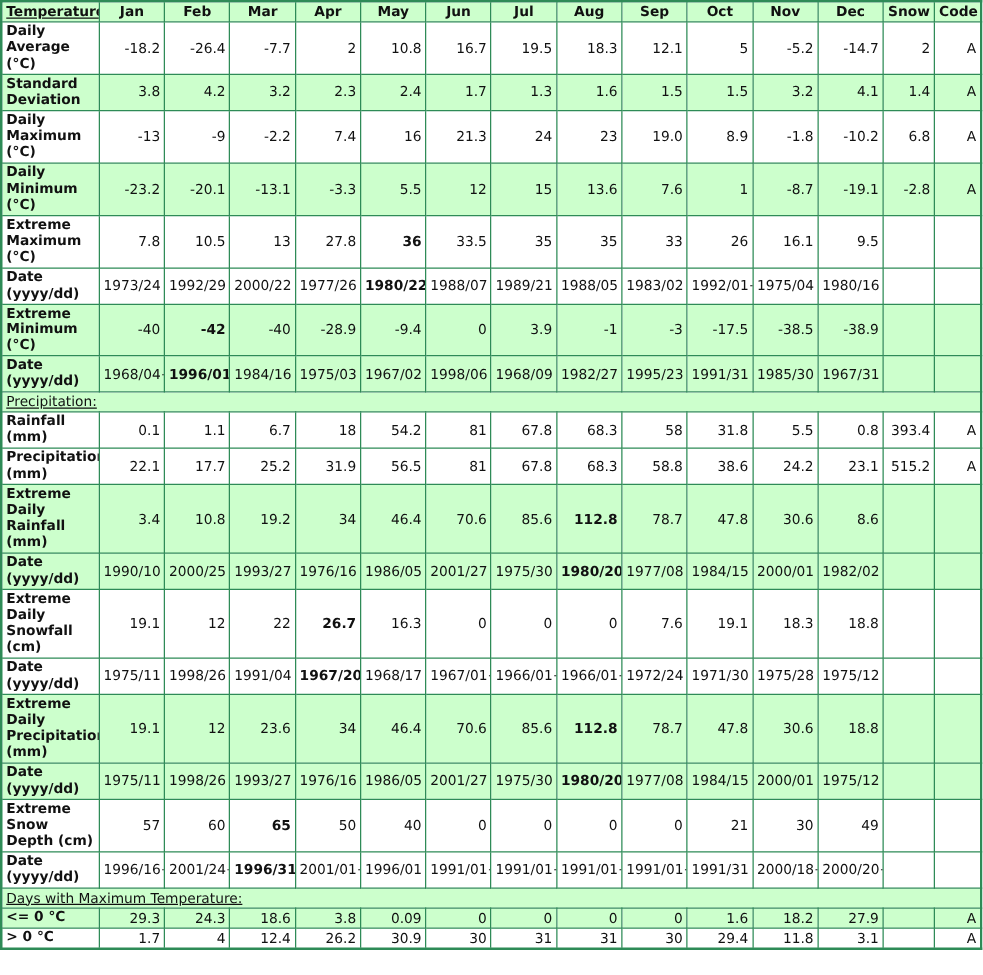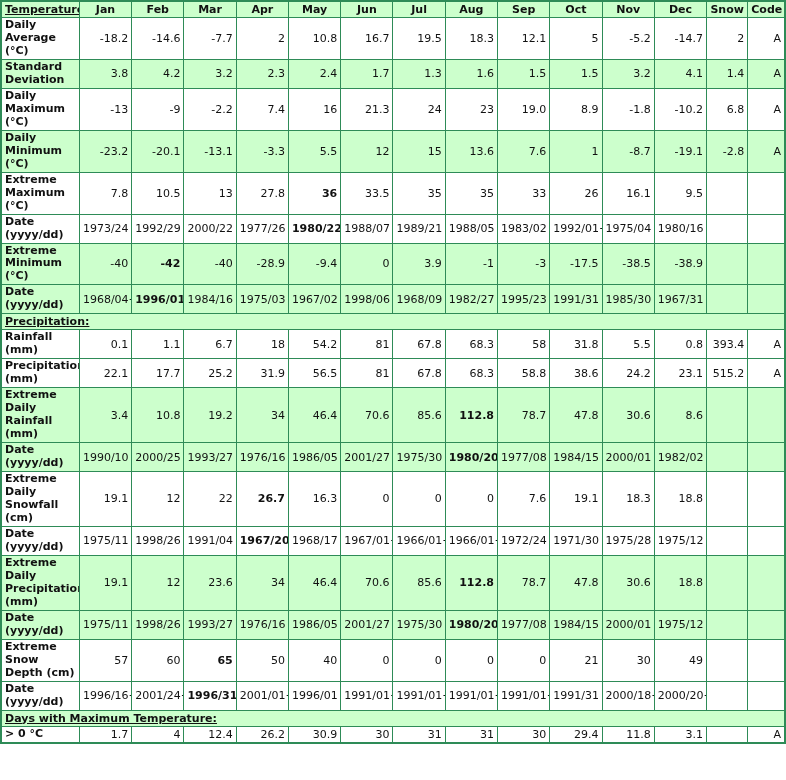--- a/index.html
+++ b/index.html
@@ -38,21 +38,21 @@
   tr.header-row td.rowlabel-head {
     text-align: left;
     color: #800040;
     text-decoration: underline;
     padding-left: 4px;
   }
   
   tr.section-row td {
     background: #ccffcc;
     color: #800040;
-    font-weight: bold;
+    font-weight: normal;
     text-align: left;
     text-decoration: underline;
     padding: 3px 4px;
     border-top: 2px solid #2e8b57;
   }
   
   td.rowlabel {
     color: #0000cc;
     font-weight: bold;
     text-align: left;
@@ -108,21 +108,21 @@
         <td>Sep</td>
         <td>Oct</td>
         <td>Nov</td>
         <td>Dec</td>
         <td>Snow</td>
         <td>Code</td>
       </tr>
       <tr class="white">
         <td class="rowlabel">Daily Average (°C)</td>
         <td class="datacell">-18.2</td>
-        <td class="datacell">-14.6</td>
+        <td class="datacell">-26.4</td>
         <td class="datacell">-7.7</td>
         <td class="datacell">2</td>
         <td class="datacell">10.8</td>
         <td class="datacell">16.7</td>
         <td class="datacell">19.5</td>
         <td class="datacell">18.3</td>
         <td class="datacell">12.1</td>
         <td class="datacell">5</td>
         <td class="datacell">-5.2</td>
         <td class="datacell">-14.7</td>
@@ -417,20 +417,37 @@
         <td class="datacell">1991/01+</td>
         <td class="datacell">1991/31</td>
         <td class="datacell">2000/18+</td>
         <td class="datacell">2000/20+</td>
         <td class="datacell"></td>
         <td class="datacell"></td>
       </tr>
       <tr class="section-row">
         <td colspan="15">Days with Maximum Temperature:</td>
       </tr>
+      <tr class="green">
+        <td class="rowlabel">&lt;= 0 °C</td>
+        <td class="datacell">29.3</td>
+        <td class="datacell">24.3</td>
+        <td class="datacell">18.6</td>
+        <td class="datacell">3.8</td>
+        <td class="datacell">0.09</td>
+        <td class="datacell">0</td>
+        <td class="datacell">0</td>
+        <td class="datacell">0</td>
+        <td class="datacell">0</td>
+        <td class="datacell">1.6</td>
+        <td class="datacell">18.2</td>
+        <td class="datacell">27.9</td>
+        <td class="datacell"></td>
+        <td class="datacell">A</td>
+      </tr>
       <tr class="white">
         <td class="rowlabel">&gt; 0 °C</td>
         <td class="datacell">1.7</td>
         <td class="datacell">4</td>
         <td class="datacell">12.4</td>
         <td class="datacell">26.2</td>
         <td class="datacell">30.9</td>
         <td class="datacell">30</td>
         <td class="datacell">31</td>
         <td class="datacell">31</td>

